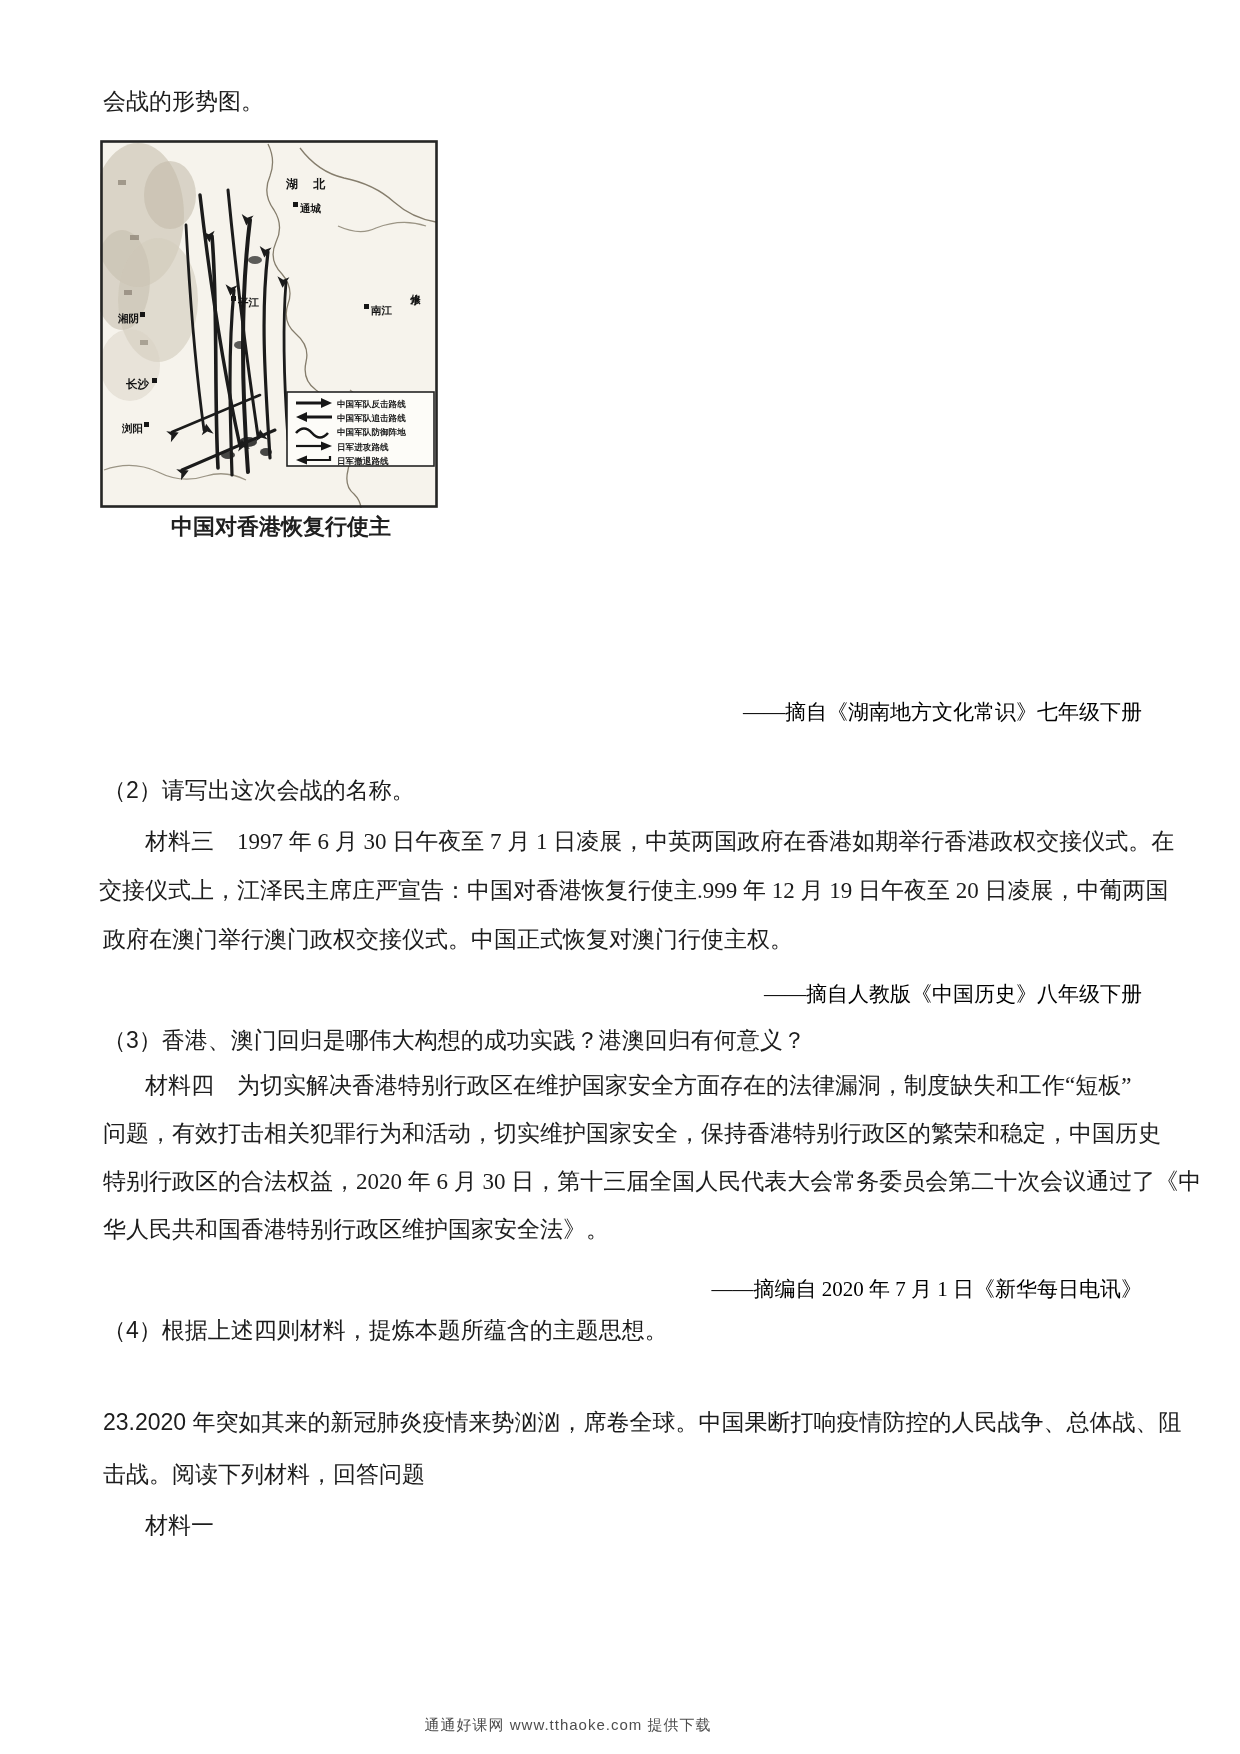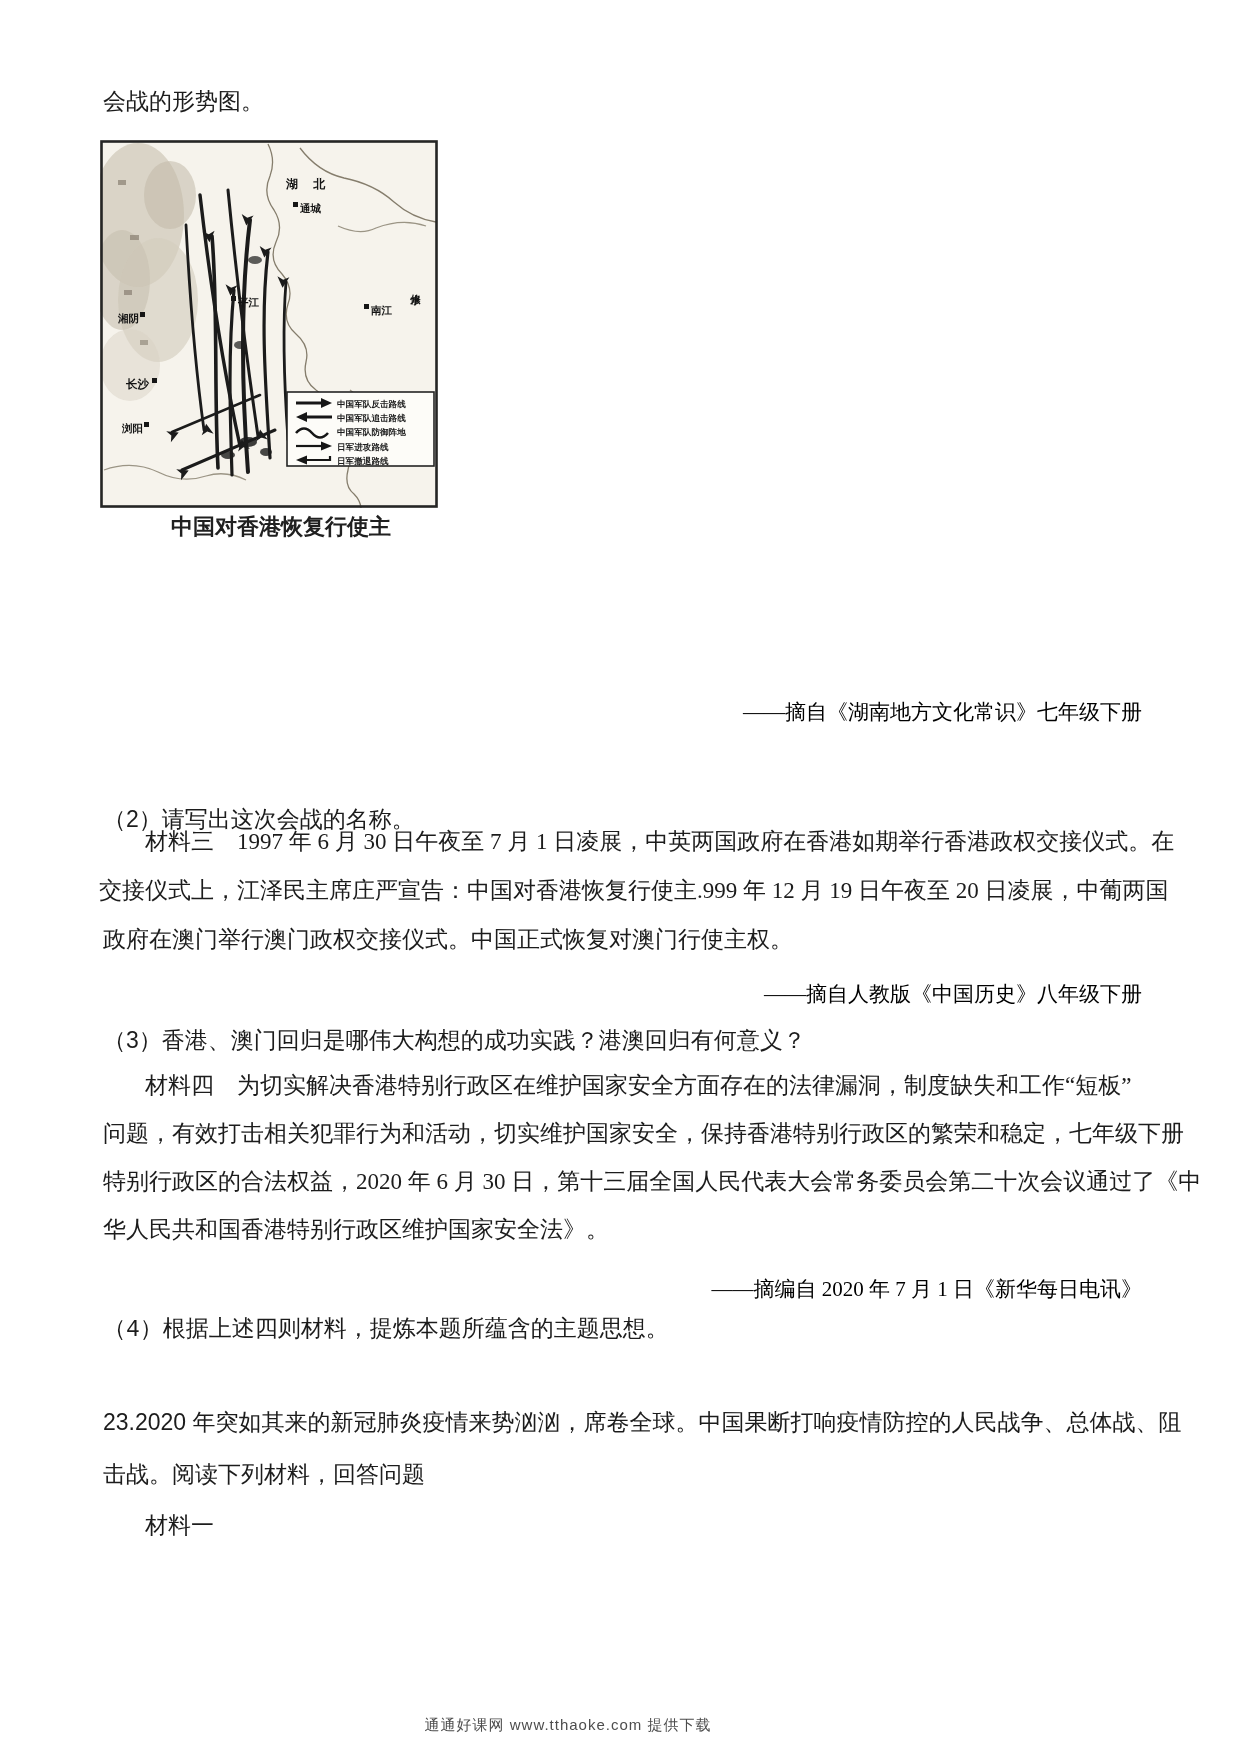--- a/index.html
+++ b/index.html
@@ -157,37 +157,37 @@
     </g>
 
     <rect x="1.5" y="1.5" width="335" height="365" fill="none" stroke="#252525" stroke-width="2.6"></rect>
   </svg>
 </div>
 
 <div class="abs map-caption">中国对香港恢复行使主</div>
 
 <div class="abs src-line mat-line" style="top:698px;">——摘自《湖南地方文化常识》七年级下册</div>
 
-<div class="abs body-line q-line" style="left:103px; top:776px;margin-top:29px;">（2）请写出这次会战的名称。</div>
+<div class="abs body-line q-line" style="left:103px; top:776px;">（2）请写出这次会战的名称。</div>
 
 <div class="abs body-line mat-line indent" style="left:103px; top:828px;">材料三　1997 年 6 月 30 日午夜至 7 月 1 日凌展，中英两国政府在香港如期举行香港政权交接仪式。在</div>
 <div class="abs body-line mat-line" style="left:99px; top:877px;">交接仪式上，江泽民主席庄严宣告：中国对香港恢复行使主.999 年 12 月 19 日午夜至 20 日凌展，中葡两国</div>
 <div class="abs body-line mat-line" style="left:103px; top:926px;">政府在澳门举行澳门政权交接仪式。中国正式恢复对澳门行使主权。</div>
 
 <div class="abs src-line mat-line" style="top:980px;">——摘自人教版《中国历史》八年级下册</div>
 
 <div class="abs body-line q-line" style="left:103px; top:1026px;">（3）香港、澳门回归是哪伟大构想的成功实践？港澳回归有何意义？</div>
 
 <div class="abs body-line mat-line indent" style="left:103px; top:1072px;">材料四　为切实解决香港特别行政区在维护国家安全方面存在的法律漏洞，制度缺失和工作“短板”</div>
-<div class="abs body-line mat-line" style="left:103px; top:1120px;">问题，有效打击相关犯罪行为和活动，切实维护国家安全，保持香港特别行政区的繁荣和稳定，七年级下册</div>
+<div class="abs body-line mat-line" style="left:103px; top:1120px;">问题，有效打击相关犯罪行为和活动，切实维护国家安全，保持香港特别行政区的繁荣和稳定，中国历史</div>
 <div class="abs body-line mat-line" style="left:103px; top:1168px;">特别行政区的合法权益，2020 年 6 月 30 日，第十三届全国人民代表大会常务委员会第二十次会议通过了《中</div>
 <div class="abs body-line mat-line" style="left:103px; top:1216px;">华人民共和国香港特别行政区维护国家安全法》。</div>
 
 <div class="abs src-line mat-line" style="top:1264px;margin-top:11px;">——摘编自 2020 年 7 月 1 日《新华每日电讯》</div>
 
-<div class="abs body-line q-line" style="left:103px; top:1316px;font-family:Liberation Mono, monospace;">（4）根据上述四则材料，提炼本题所蕴含的主题思想。</div>
+<div class="abs body-line q-line" style="left:103px; top:1316px;">（4）根据上述四则材料，提炼本题所蕴含的主题思想。</div>
 
 <div class="abs body-line q-line" style="left:103px; top:1408px;">23.2020 年突如其来的新冠肺炎疫情来势汹汹，席卷全球。中国果断打响疫情防控的人民战争、总体战、阻</div>
 <div class="abs body-line q-line" style="left:103px; top:1460px;">击战。阅读下列材料，回答问题</div>
 
 <div class="abs body-line mat-line" style="left:145px; top:1512px;">材料一</div>
 
 <div class="abs footer-line">通通好课网  www.tthaoke.com  提供下载</div>
 
 </body></html>

